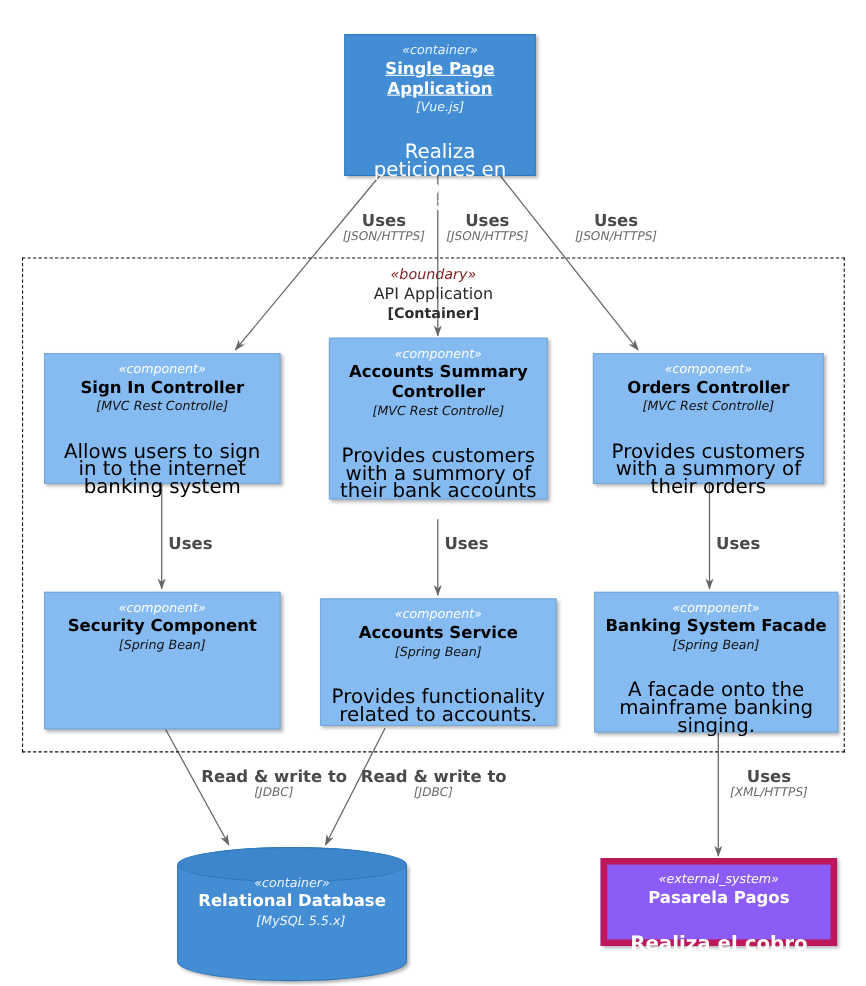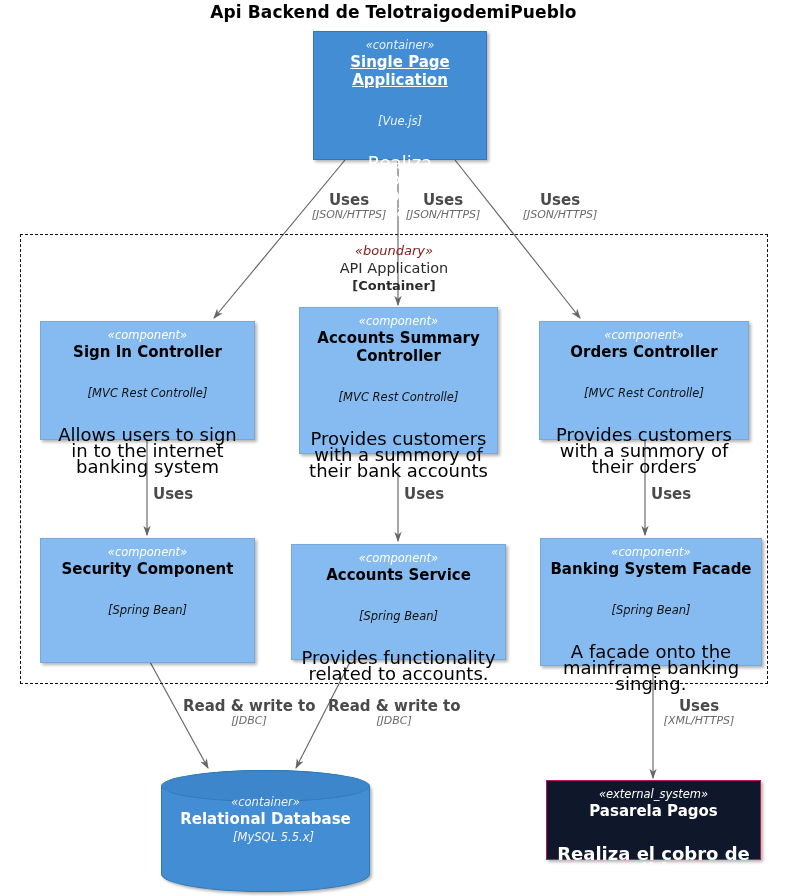--- a/index.html
+++ b/index.html
@@ -58,21 +58,20 @@
   }
   .node .name {
     font-weight: bold;
     font-size: 15px;
     line-height: 18px;
   }
   .node .tech {
     font-style: italic;
     font-size: 11.5px;
     line-height: 16px;
-    margin-top: 24px;
   }
   .node .desc {
     font-size: 18px;
     line-height: 16px;
     margin-top: 26px;
   }
 
   
   .node.container {
     background: #438DD5;
@@ -90,22 +89,22 @@
     border: 1px solid #78a8d8;
     color: #000000;
   }
   .node.component .stereo { color: #ffffff; }
   .node.component .name    { color: #000000; }
   .node.component .tech    { color: #111111; }
   .node.component .desc    { color: #000000; }
 
   
   .node.external {
-    background: #0f172a;
-    border: 1px solid #be185d;
+    background: #8b5cf6;
+    border: 6px solid #be185d;
     color: #ffffff;
   }
   .node.external .stereo { color: #ffffff; }
   .node.external .name    { color: #ffffff; }
   .node.external .desc    { color: #ffffff; font-weight: bold; }
 
   
   .db {
     position: absolute;
     box-sizing: border-box;
@@ -208,21 +207,20 @@
     line-height: 14px;
     color: #6a6a6a;
   }
   .edge-label.left-align { text-align: left; }
 </style>
 </head>
 <body>
 
 <div id="canvas">
 
-  <div class="diagram-title">Api Backend de TelotraigodemiPueblo</div>
 
   <svg class="wires" viewBox="0 0 787 896" xmlns="http://www.w3.org/2000/svg">
     <defs>
       <marker id="arrow" markerWidth="10" markerHeight="10" refX="8" refY="3.2" orient="auto" markerUnits="strokeWidth">
         <path d="M0,0 L9,3.2 L0,6.4 L2.6,3.2 z" fill="#666666"></path>
       </marker>
     </defs>
     <g stroke="#666666" stroke-width="1.15" fill="none" marker-end="url(#arrow)">
 
       <path d="M345,160 L214,318"></path>

